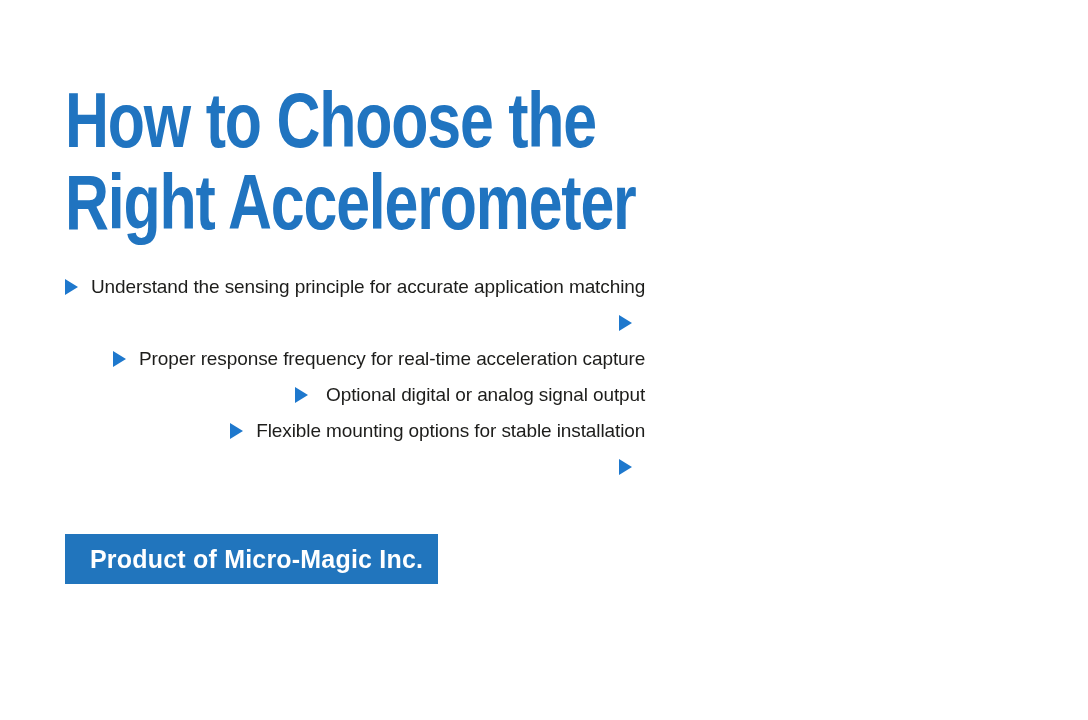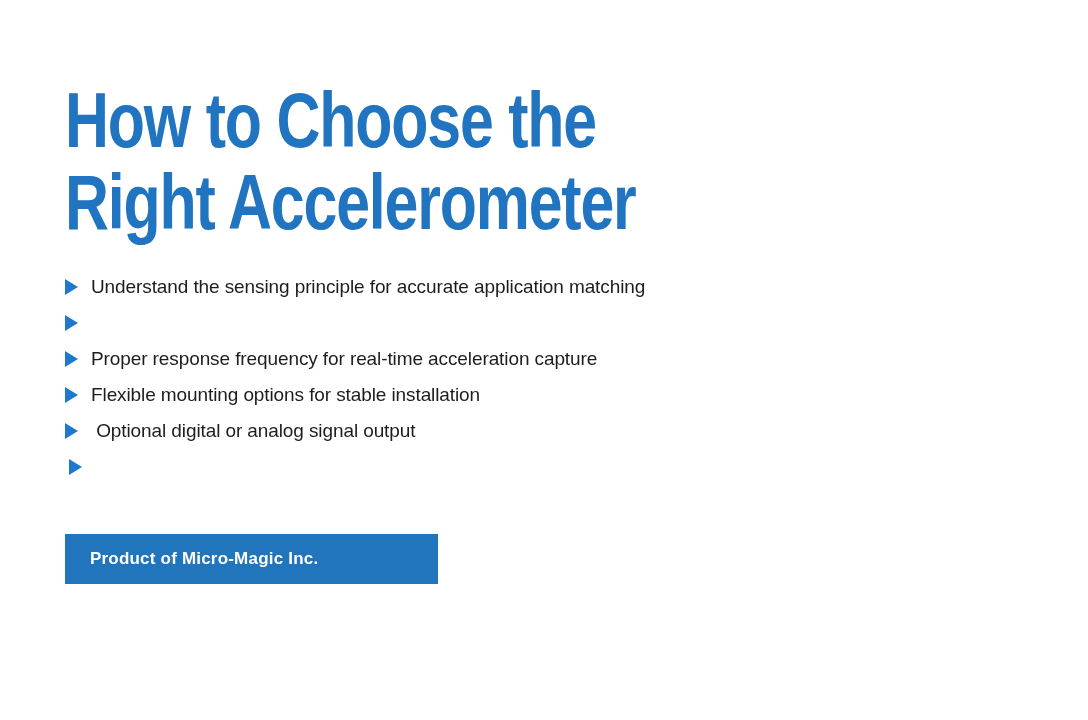--- a/index.html
+++ b/index.html
@@ -37,20 +37,21 @@
     position: absolute;
     left: 65px;
     top: 276px;
     list-style: none;
   }
   .bullet-item {
     display: flex;
     align-items: center;
     height: 22px;
     margin-bottom: 14px;
+    justify-content: flex-end;
   }
   .bullet-item:nth-child(6) { padding-left: 4px; }
   .tri {
     flex: 0 0 auto;
     width: 0;
     height: 0;
     border-left: 13px solid var(--bullet-triangle-blue);
     border-top: 8px solid transparent;
     border-bottom: 8px solid transparent;
     margin-right: 13px;
@@ -69,21 +70,21 @@
     width: 373px;
     height: 50px;
     background: var(--badge-blue);
     display: flex;
     align-items: center;
     padding-left: 25px;
   }
   .product-badge .badge-label {
     color: #ffffff;
     font-weight: bold;
-    font-size: 17px;
+    font-size: 25px;
     letter-spacing: 0.2px;
     white-space: nowrap;
   }
 </style>
 </head>
 <body>
 
 <div class="canvas">
 
   <h1 class="slide-title">
@@ -98,25 +99,25 @@
     </li>
     <li class="bullet-item">
       <span class="tri"></span>
     </li>
     <li class="bullet-item">
       <span class="tri"></span>
       <span class="bullet-text">Proper response frequency for real-time acceleration capture</span>
     </li>
     <li class="bullet-item">
       <span class="tri"></span>
-      <span class="bullet-text">Flexible mounting options for stable installation</span>
+      <span class="bullet-text"> Optional digital or analog signal output</span>
     </li>
     <li class="bullet-item">
       <span class="tri"></span>
-      <span class="bullet-text"> Optional digital or analog signal output</span>
+      <span class="bullet-text">Flexible mounting options for stable installation</span>
     </li>
     <li class="bullet-item">
       <span class="tri"></span>
     </li>
   </ul>
 
   <div class="product-badge">
     <span class="badge-label">Product of Micro-Magic Inc.</span>
   </div>
 

